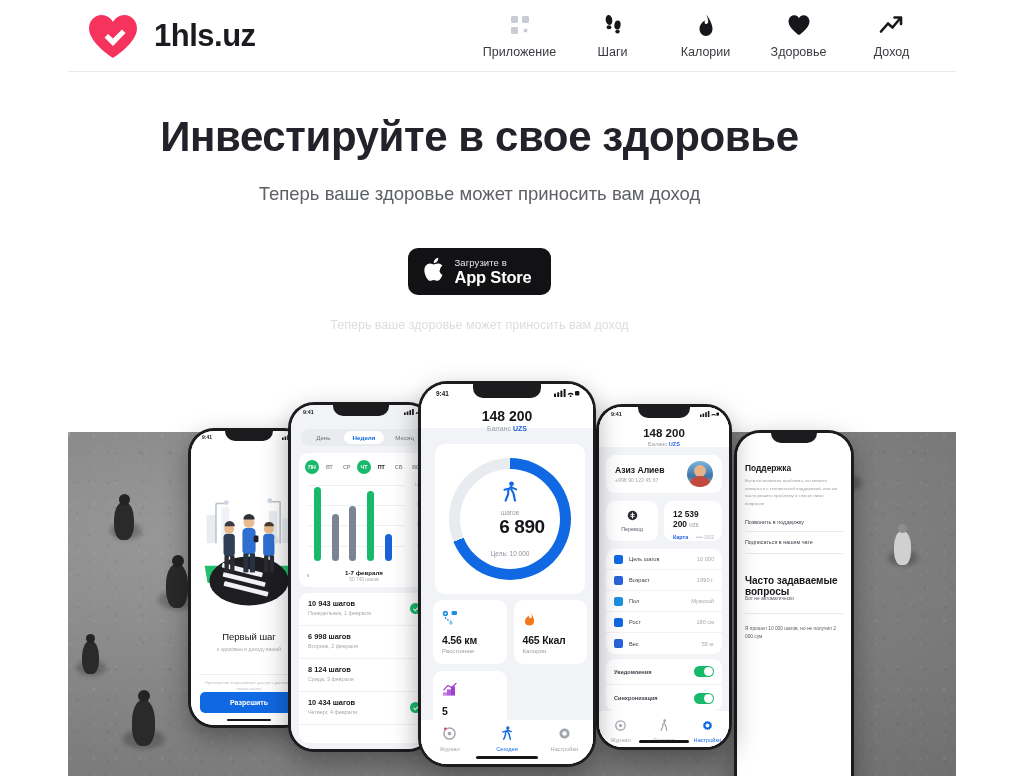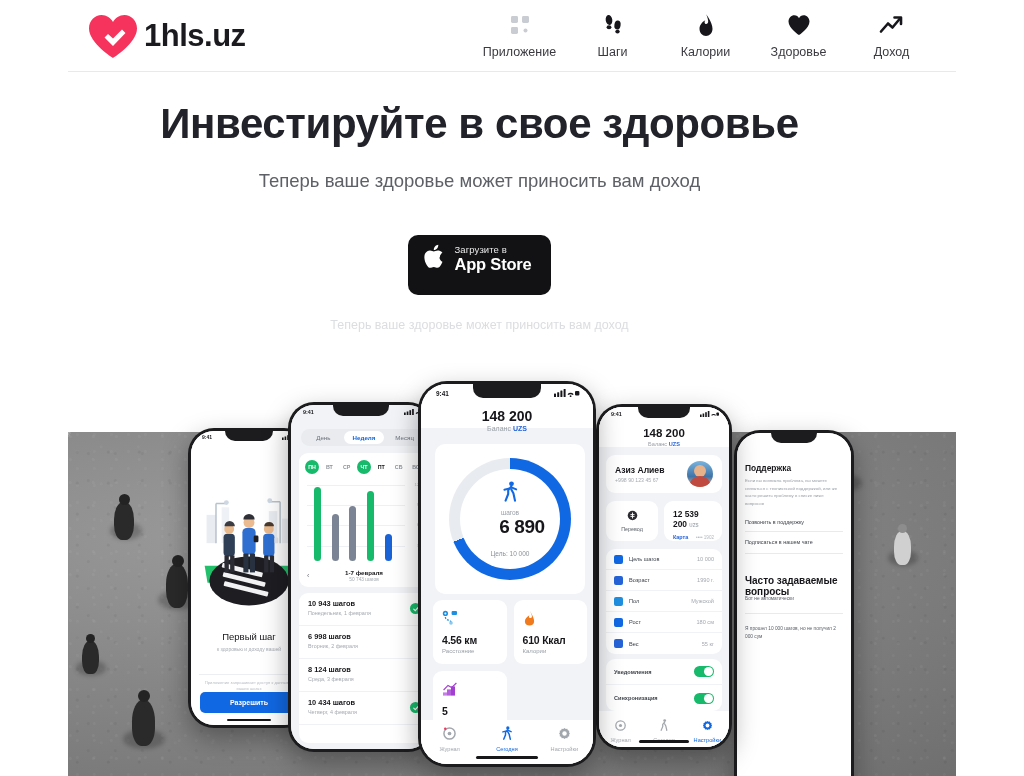--- a/index.html
+++ b/index.html
@@ -10,45 +10,45 @@
     overflow: hidden;
   }
   .page { position: relative; width: 1024px; height: 776px; background: #fff; }
 
   
   .header {
     position: absolute; top: 0; left: 68px; right: 68px; height: 72px;
     display: flex; align-items: center; justify-content: space-between;
     border-bottom: 1px solid #e9e9ec;
   }
-  .brand { display: flex; align-items: center; gap: 4px; padding-left: 18px; text-align: right; }
+  .brand { display: flex; align-items: center; gap: 14px; padding-left: 18px; text-align: right; }
   .brand-logo { width: 54px; height: 48px; display: block; }
   .brand-name { font-size: 31px; font-weight: bold; color: #1b1b1f; letter-spacing: -0.5px; }
 
   .nav { display: flex; align-items: flex-start; gap: 0; padding-right: 18px; }
   .nav-item {
     width: 93px; display: flex; flex-direction: column; align-items: center;
     gap: 7px; cursor: pointer; text-decoration: none;
   }
   .nav-icon { height: 26px; display: flex; align-items: center; justify-content: center; }
   .nav-label { font-size: 12.5px; color: #3a3a40; white-space: nowrap; }
 
   
-  .hero { position: absolute; top: 100px; left: 0; width: 959px; text-align: center; }
+  .hero { position: absolute; top: 113px; left: 0; width: 959px; text-align: center; }
   .hero h1 {
     font-size: 42px; font-weight: bold; color: #22222a;
     letter-spacing: -0.4px; line-height: 1.15;
   }
   .hero-sub { margin-top: 22px; font-size: 18.5px; color: #5d6066; }
 
   .stores { margin-top: 43px; display: flex; justify-content: center; gap: 22px; }
   .store-btn {
     display: flex; align-items: center; gap: 10px;
     background: #121214; border-radius: 10px;
-    padding: 9px 19px 22px 15px; cursor: pointer; min-width: 118px;
+    padding: 9px 19px 9px 15px; cursor: pointer; min-width: 118px;
   }
   .store-txt { display: flex; flex-direction: column; line-height: 1.1; text-align: left; }
   .store-small { font-size: 9.5px; color: #e8e8ea; letter-spacing: .1px; }
   .store-big { font-size: 16.5px; font-weight: bold; color: #ffffff; letter-spacing: -.2px; }
   .hero-faded { margin-top: 23px; font-size: 12.5px; color: #dcdde0; }
 
   
   .band {
     position: absolute; left: 68px; top: 432px; width: 888px; height: 344px;
     overflow: hidden; background: #8d8d8d;
@@ -580,21 +580,21 @@
             </div>
             <div class="mc-val">4.56 км</div>
             <div class="mc-lbl">Расстояние</div>
           </div>
           <div class="mcard">
             <div class="mc-ico">
               <svg width="13" height="16" viewBox="0 0 13 16">
                   <path d="M6.5 0.6 C6.5 .6 8.9 4.2 8.9 6.2 C8.9 7.4 8.2 8.1 7.3 8.1 C6.5 8.1 6 7.5 6 6.7 C6 5.9 6.5 5.3 6.5 5.3 C3.9 6.6 1.9 9 1.9 11.5 C1.9 14.2 3.9 15.6 6.5 15.6 C9.1 15.6 11.1 14.2 11.1 11.5 C11.1 6.8 6.5 0.6 6.5 0.6 Z" fill="#f07a1e"></path>
                 </svg>
             </div>
-            <div class="mc-val">610 Ккал</div>
+            <div class="mc-val">465 Ккал</div>
             <div class="mc-lbl">Калории</div>
           </div>
           <div class="mcard">
             <div class="mc-ico">
               <svg width="16" height="14" viewBox="0 0 16 14">
                   <rect x="1" y="10.4" width="4" height="3.2" fill="#c77ee8"></rect>
                   <rect x="5" y="7.4" width="4" height="6.2" fill="#b45fdc"></rect>
                   <rect x="9" y="4.4" width="4" height="9.2" fill="#a23fd0"></rect>
                   <path d="M1.6 8 L6 3.4 L9.6 5.6 L14.4 1" stroke="#a23fd0" stroke-width="1.2" fill="none"></path>
                 </svg>

